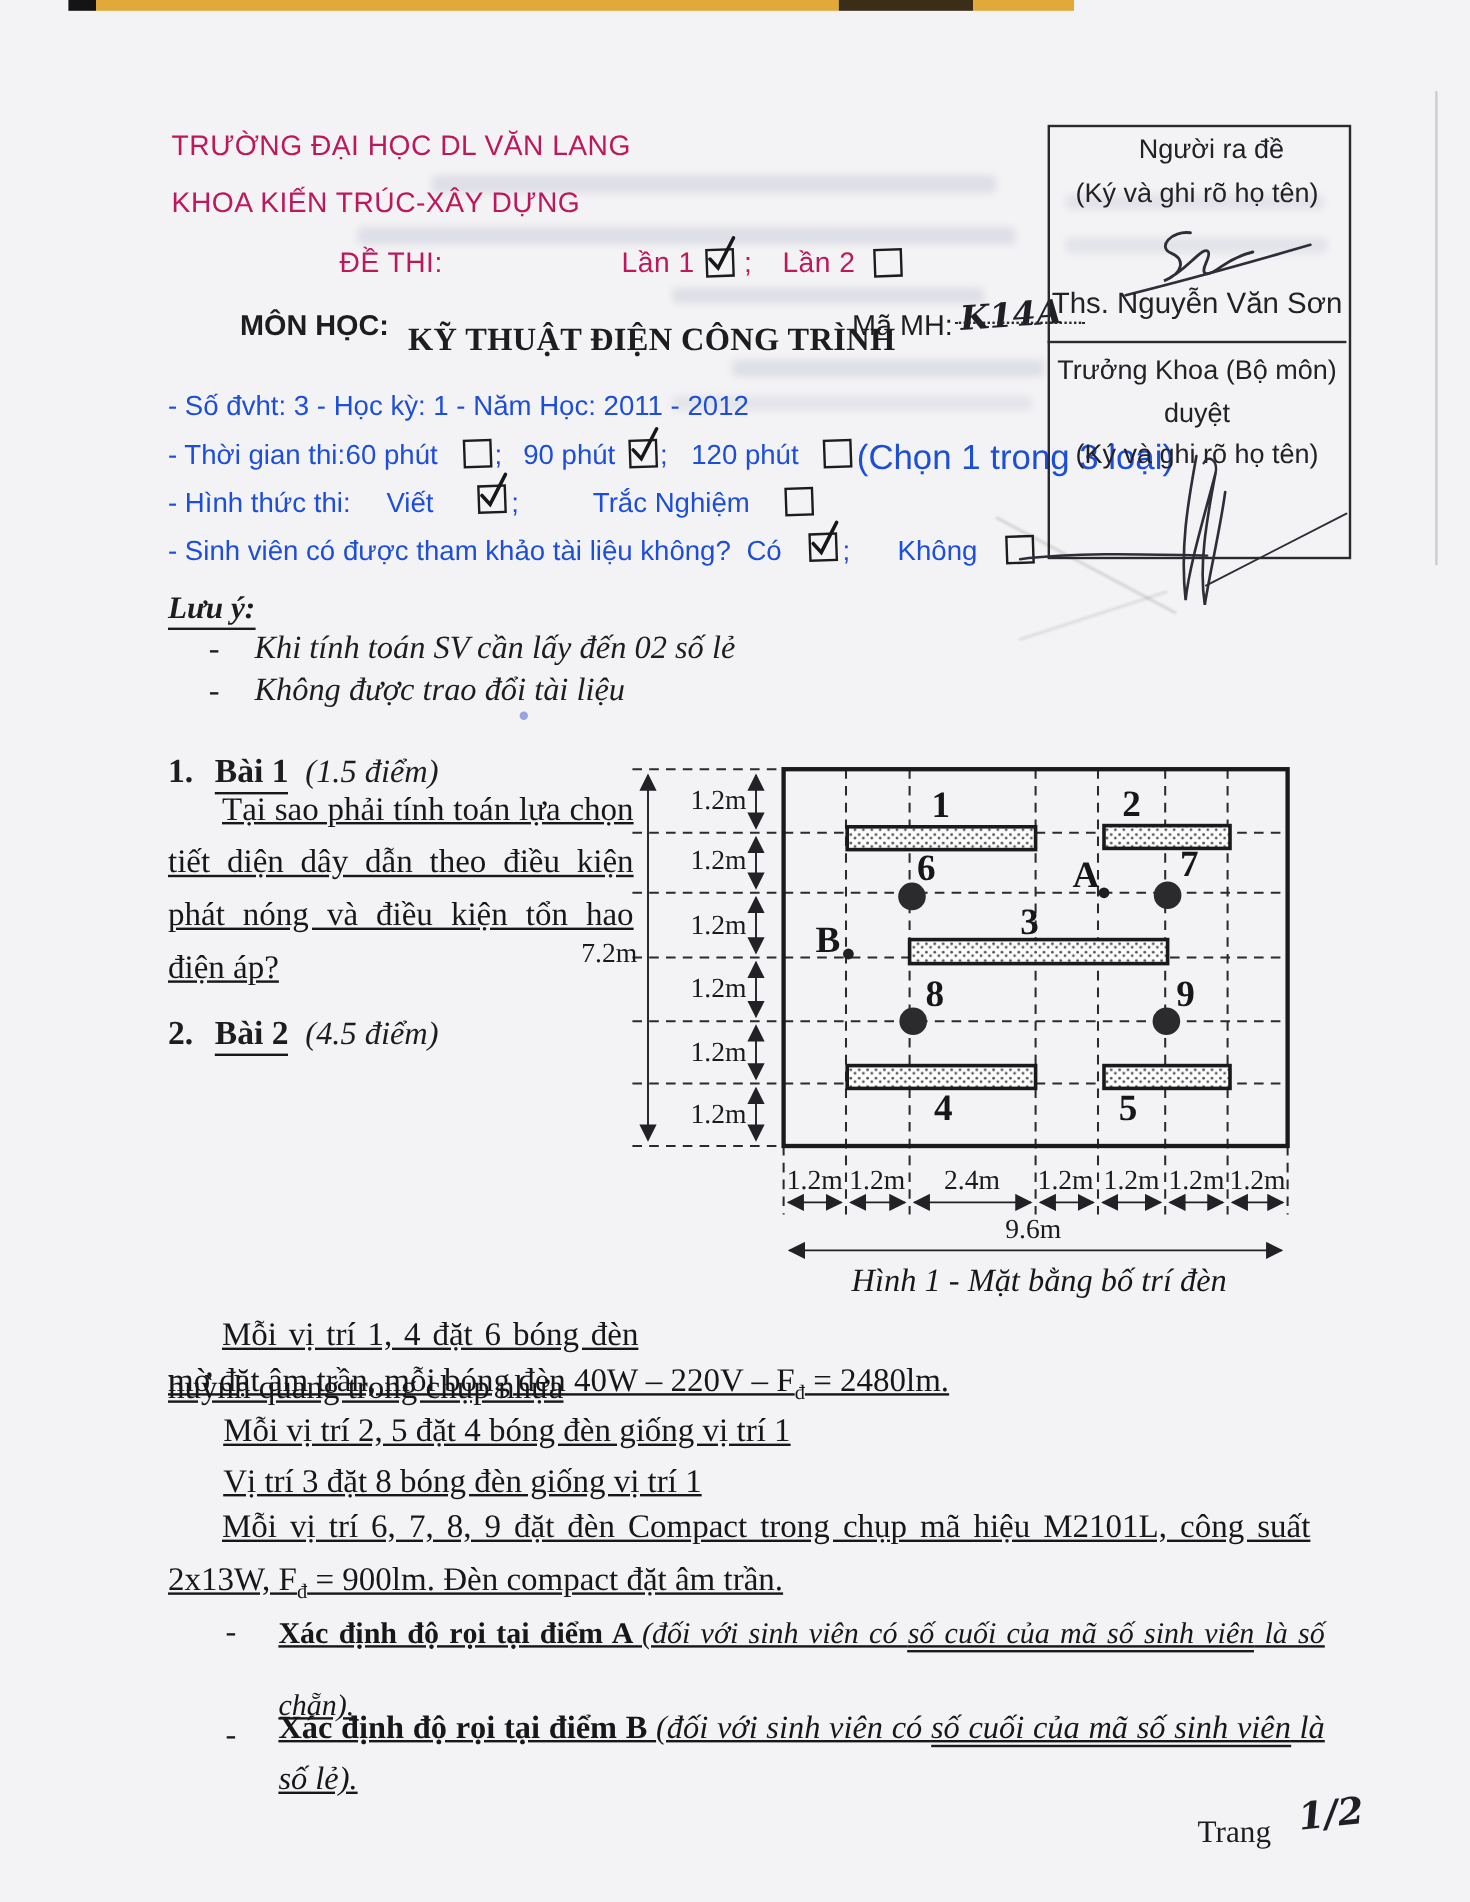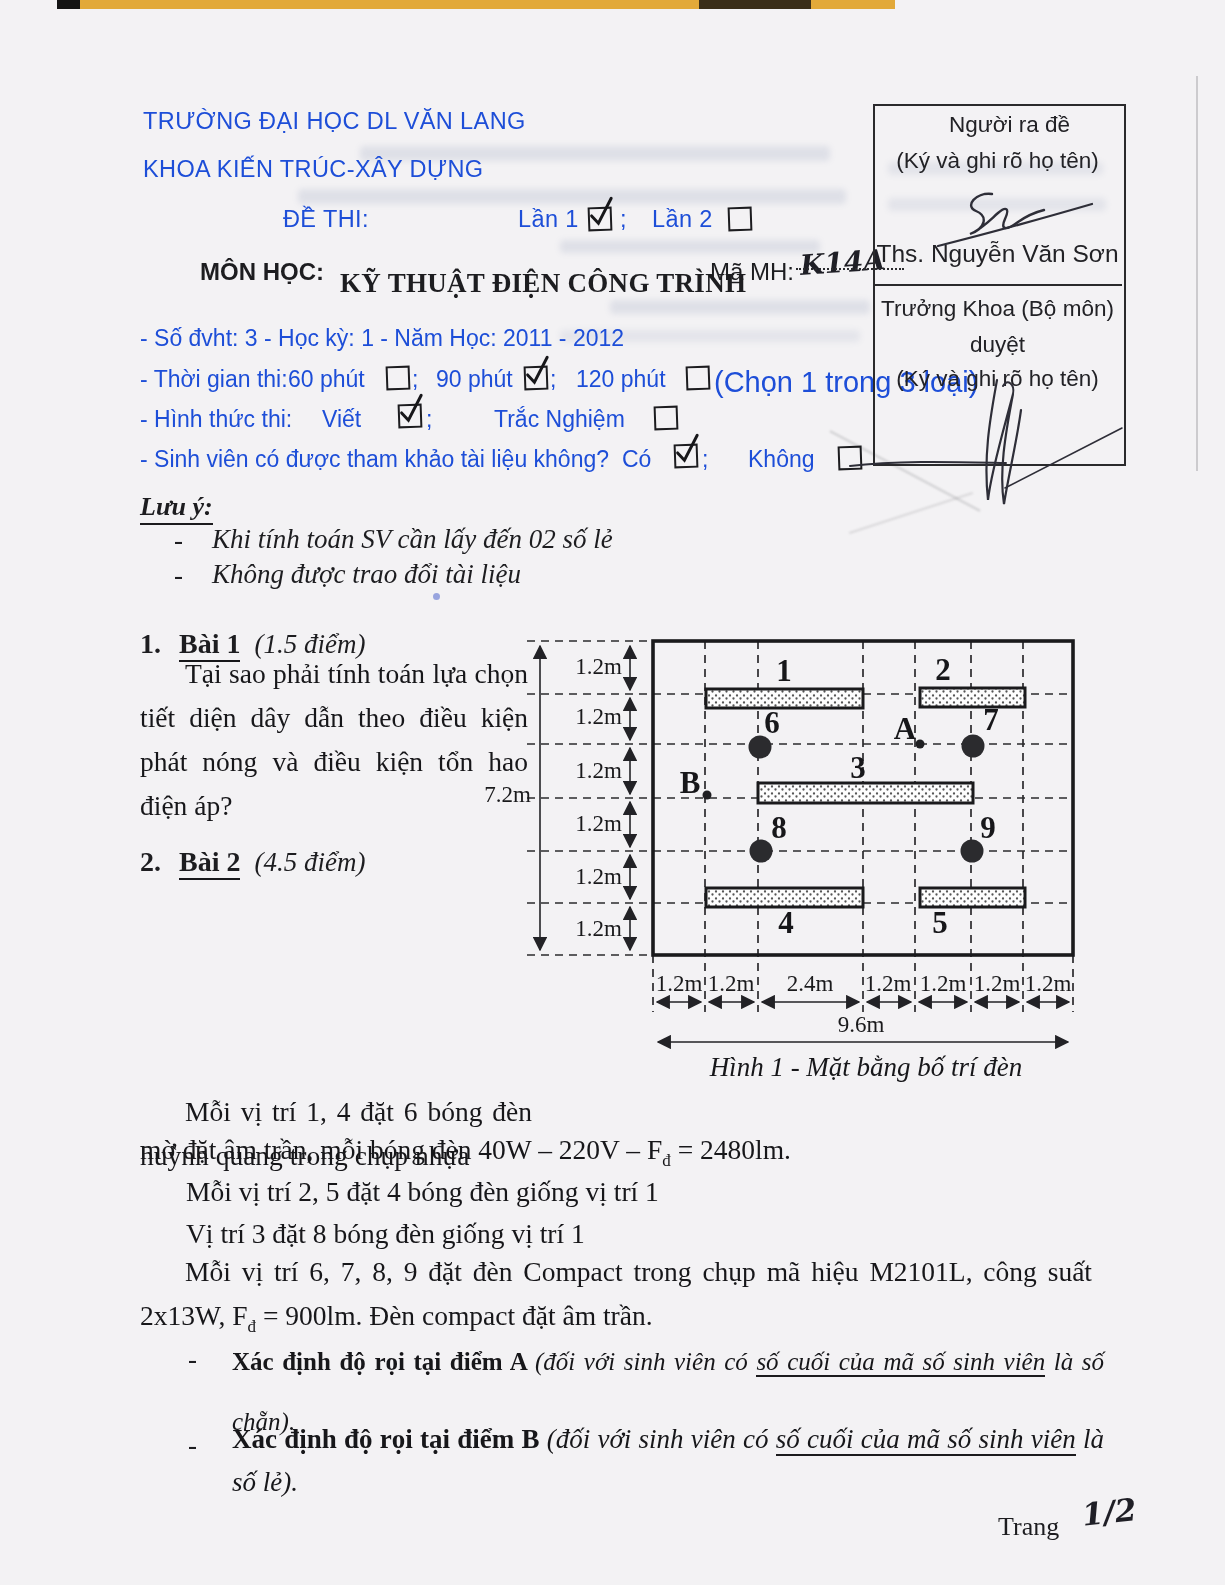--- a/index.html
+++ b/index.html
@@ -2,29 +2,29 @@
 <html><head>
 <meta charset="utf-8">
 <title>Scanned exam sheet</title>
 <style>
   html,body{margin:0;padding:0;background:#e8e7ea;}
   .page{position:relative;width:1225px;height:1585px;background:#f3f2f4;overflow:hidden;
         font-family:"Liberation Sans","DejaVu Sans",sans-serif;color:#1d1d20;}
   .abs{position:absolute;white-space:nowrap;}
   .sans{font-family:"Liberation Sans","DejaVu Sans",sans-serif;}
   .serif{font-family:Liberation Serif, serif;margin-top:12px;}
-  .hdr{font-size:23.5px;font-weight:500;letter-spacing:.4px;color:#1d4ed8;}
+  .hdr{font-size:23.5px;font-weight:500;letter-spacing:.4px;color:#be185d;}
   .it{font-size:23px;color:#1d4ed8;}
   .bx{font-size:22.5px;color:#222226;}
   .cb{position:absolute;width:20px;height:20px;border:2.6px solid #1c1c1f;transform:rotate(-2deg);}
   .cb svg{display:none;position:absolute;left:-1px;top:-8px;width:24px;height:27px;overflow:visible;}
   .cb.on svg{display:block;}
   .cb svg path{fill:none;stroke:#17171a;stroke-width:2.7;stroke-linecap:round;}
   .jp{position:absolute;text-align:justify;white-space:normal;
-      font-family:"Liberation Serif","DejaVu Serif",serif;font-size:27.5px;line-height:44px;color:#17171a;}
+      font-family:"Liberation Serif","DejaVu Serif",serif;font-size:27.5px;line-height:44px;color:#17171a;text-decoration:underline;}
   .ind{text-indent:45px;}
   .bold{font-weight:bold;}
   .ital{font-style:italic;}
   .tund{border-bottom:2px solid #1b1b1d;}
   .headnum{font-size:28px;font-weight:bold;}
   .headttl{font-size:28px;font-weight:bold;border-bottom:2.6px solid #17171a;padding-bottom:1px;}
   .headpts{font-size:27px;font-style:italic;margin-left:14px;}
   .bleed{position:absolute;background:#64749b;opacity:.14;filter:blur(3px);border-radius:4px;}
   .pencil{position:absolute;background:#7a7a7e;height:2px;filter:blur(1px);}
   .sig path{fill:none;stroke:#2e2e38;stroke-linecap:round;}

